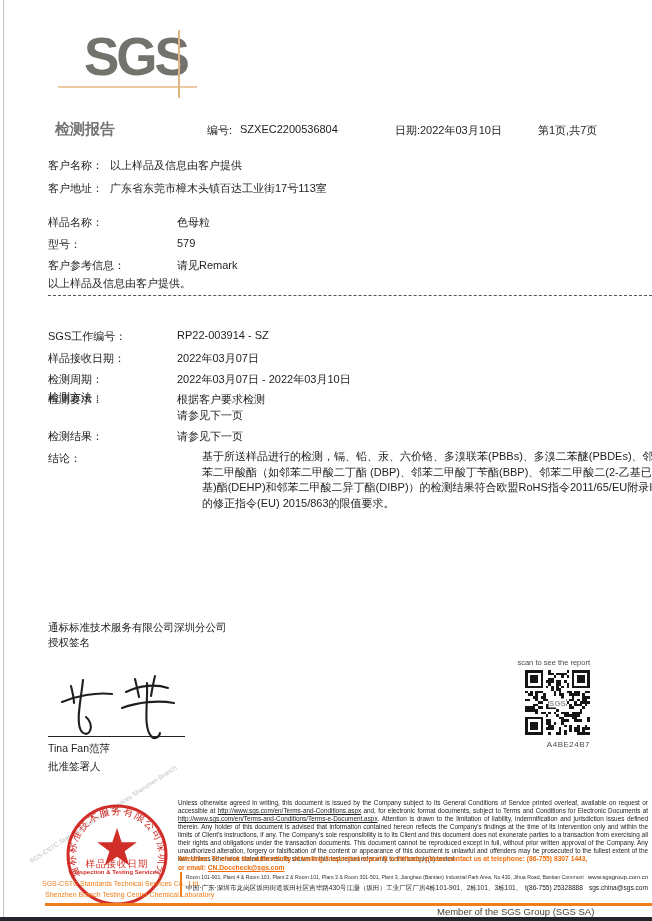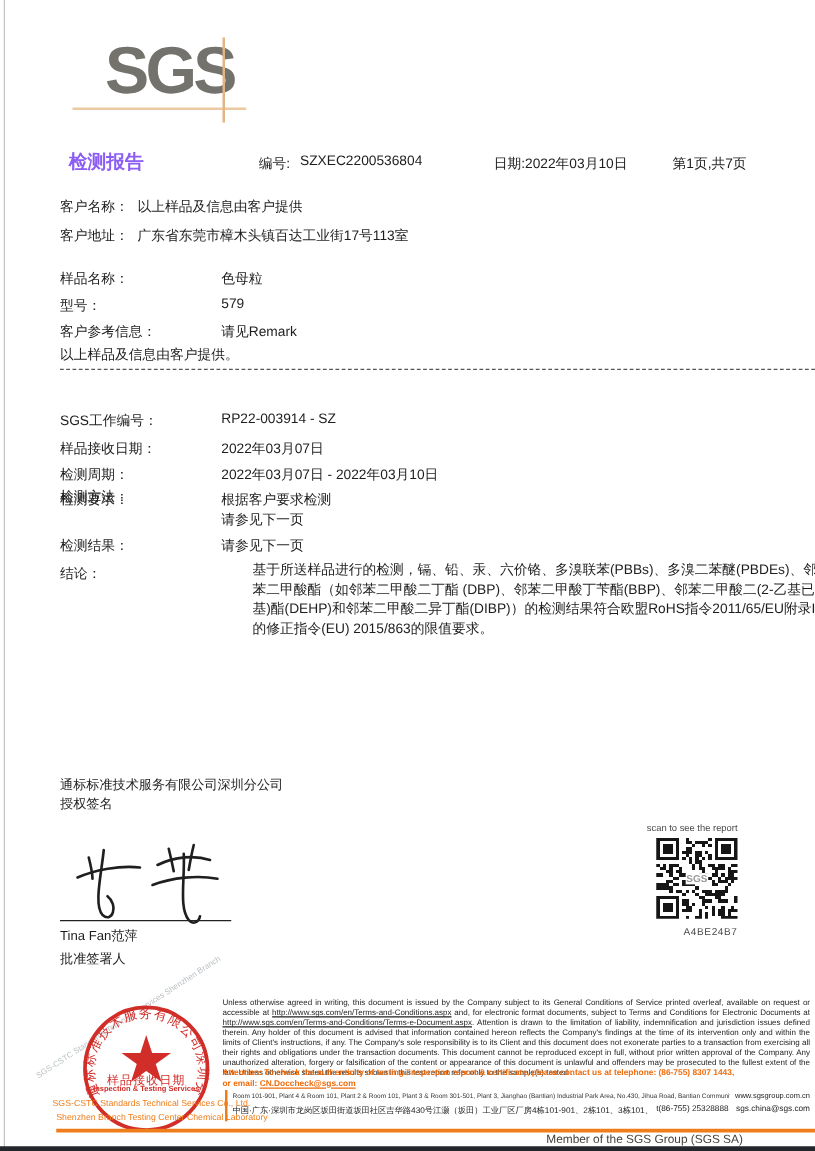--- a/index.html
+++ b/index.html
@@ -9,21 +9,21 @@
     overflow:hidden;color:#1d1d1d;
   }
   .t{position:absolute;font-size:11px;color:#1d1d1d;white-space:nowrap;}
   .page-edge-left{position:absolute;left:3px;top:0;width:1px;height:921px;background:#c4c4c4;}
   .bottom-bar{position:absolute;left:0;top:917px;width:652px;height:4px;background:#23262b;}
   
   .logo-text{position:absolute;left:84px;top:30px;font-size:53px;font-weight:bold;
     color:#74726c;letter-spacing:-3px;line-height:1;font-family:"Liberation Sans","DejaVu Sans",sans-serif;}
   .logo-hline{position:absolute;left:58px;top:86px;width:139px;height:2px;background:#ecc9a1;}
   .logo-vline{position:absolute;left:178px;top:30px;width:2px;height:68px;background:#e2b585;}
-  .doc-title{position:absolute;left:55px;top:120px;font-size:15px;font-weight:bold;color:#8b5cf6;}
+  .doc-title{position:absolute;left:55px;top:120px;font-size:15px;font-weight:bold;color:#737373;}
   .dashed-sep{position:absolute;left:48px;top:295px;width:604px;border-top:1px dashed #555;}
   .para{position:absolute;font-size:11px;color:#1d1d1d;line-height:15.6px;white-space:normal;margin-left:25px;}
   .sig-line{position:absolute;left:48px;top:736px;width:137px;height:1px;background:#222;}
   
   .qr-wrap{position:absolute;left:495px;top:658px;width:95px;text-align:right;}
   .qr-caption{font-size:7.5px;color:#4a4a4a;display:block;}
   .qr-box{position:relative;display:inline-block;margin-top:3px;}
   #qr-svg{fill:#161616;shape-rendering:crispEdges;background:#fff;display:block;}
   .qr-center{position:absolute;left:50%;top:50%;transform:translate(-50%,-50%);
     background:#fff;padding:0 1px;font-size:8px;font-weight:bold;color:#9a9a9a;letter-spacing:0;}

